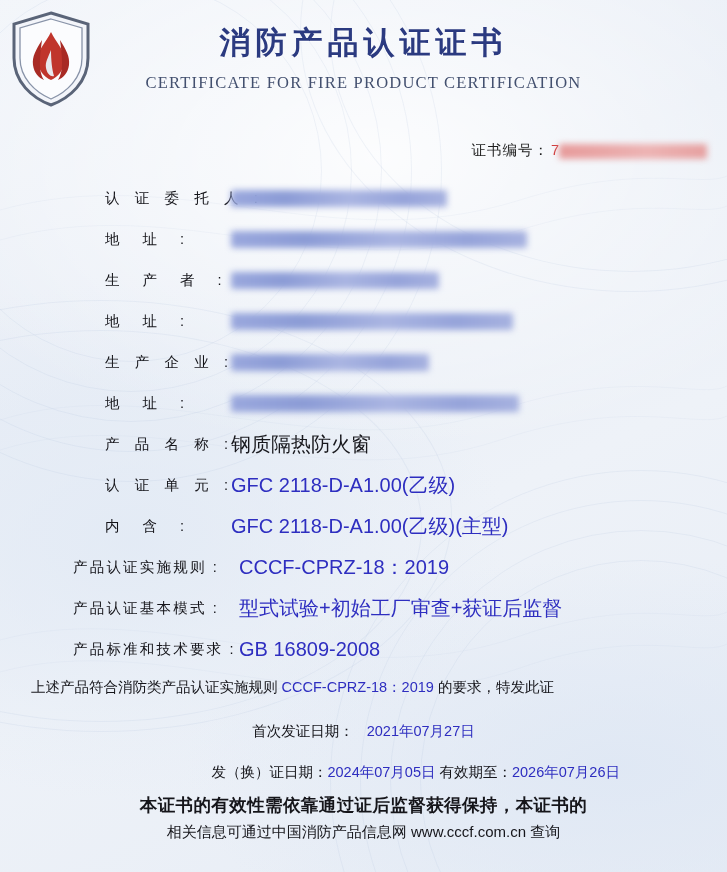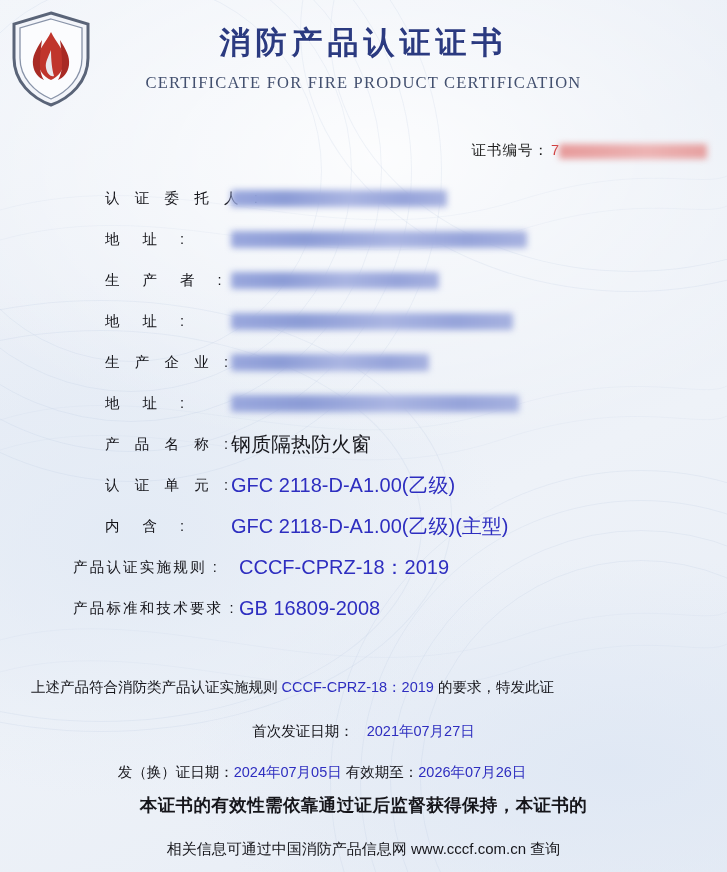--- a/index.html
+++ b/index.html
@@ -157,45 +157,45 @@
     top: 722px;
     width: 727px;
     text-align: center;
     font-size: 14.5px;
     color: #15151a;
   }
   .issue-first .dt { color: #2e2ec0; margin-left: 13px; }
 
   .issue-second {
     position: absolute;
-    left: 16px;
+    left: 8px;
     top: 763px;
     width: 612px;
-    text-align: center;
+    text-align: right;
     font-size: 14.5px;
     color: #15151a;
   }
   .issue-second .dt { color: #2e2ec0; }
 
   .footer {
     position: absolute;
     left: 0;
     top: 793px;
     width: 727px;
     text-align: center;
   }
   .footer .l1 {
     font-family: "Liberation Serif", serif;
     font-weight: bold;
     font-size: 17.5px;
     color: #15151a;
     letter-spacing: 0.4px;
   }
   .footer .l2 {
-    margin-top: 23px;
+    margin-top: 6px;
     font-size: 15px;
     color: #15151a;
   }
   .footer .url { font-family: "Liberation Sans", sans-serif; }
 </style>
 </head>
 <body>
 
 <div class="certificate">
 
@@ -289,20 +289,24 @@
     <div class="row">
       <span class="lbl spread9">内        含 :</span>
       <span class="val blue">GFC 2118-D-A1.00(乙级)(主型)</span>
     </div>
 
     <div class="row wide">
       <span class="lbl spread2">产品认证实施规则 :</span>
       <span class="val blue">CCCF-CPRZ-18：2019</span>
     </div>
 
+    <div class="row wide">
+      <span class="lbl spread2">产品认证基本模式 :</span>
+      <span class="val blue">型式试验+初始工厂审查+获证后监督</span>
+    </div>
 
     <div class="row wide">
       <span class="lbl spread2">产品标准和技术要求 :</span>
       <span class="val blue">GB 16809-2008</span>
     </div>
   </div>
 
   <div class="statement">
     <span>上述产品符合消防类产品认证实施规则 </span><span class="hl">CCCF-CPRZ-18：2019</span><span> 的要求，特发此证</span>
   </div>

